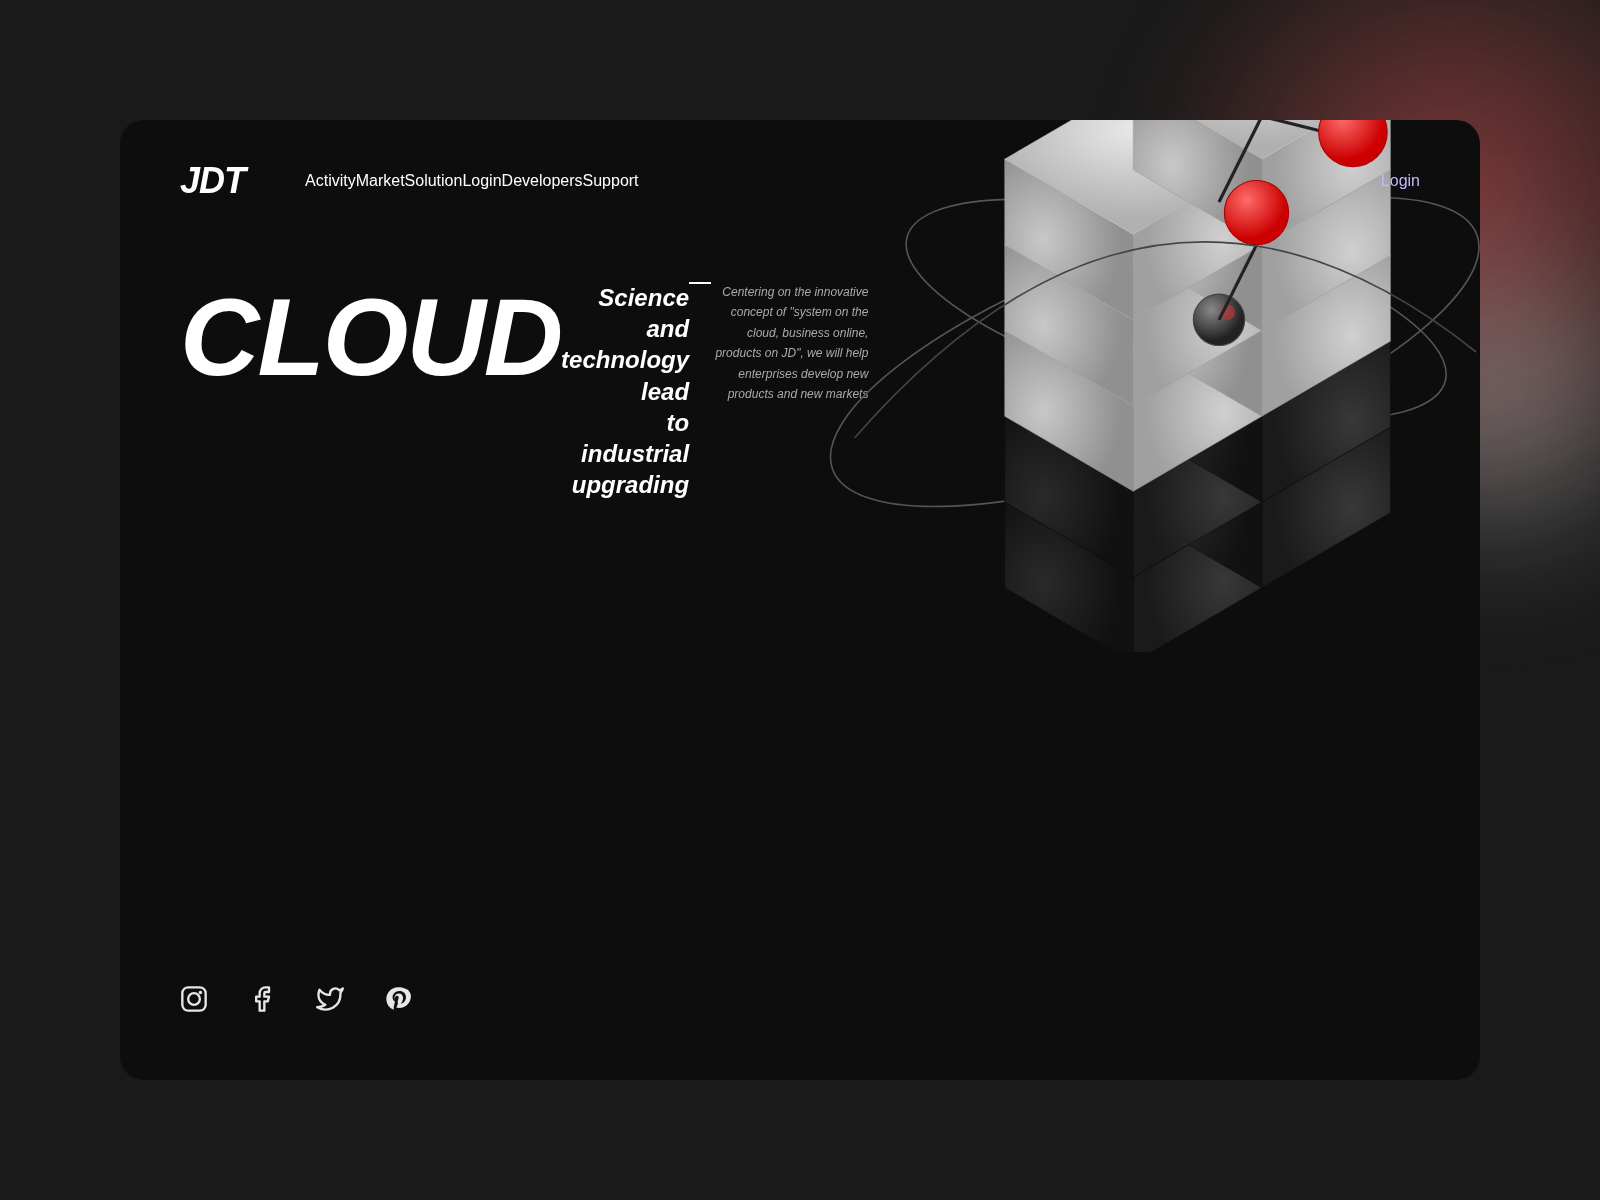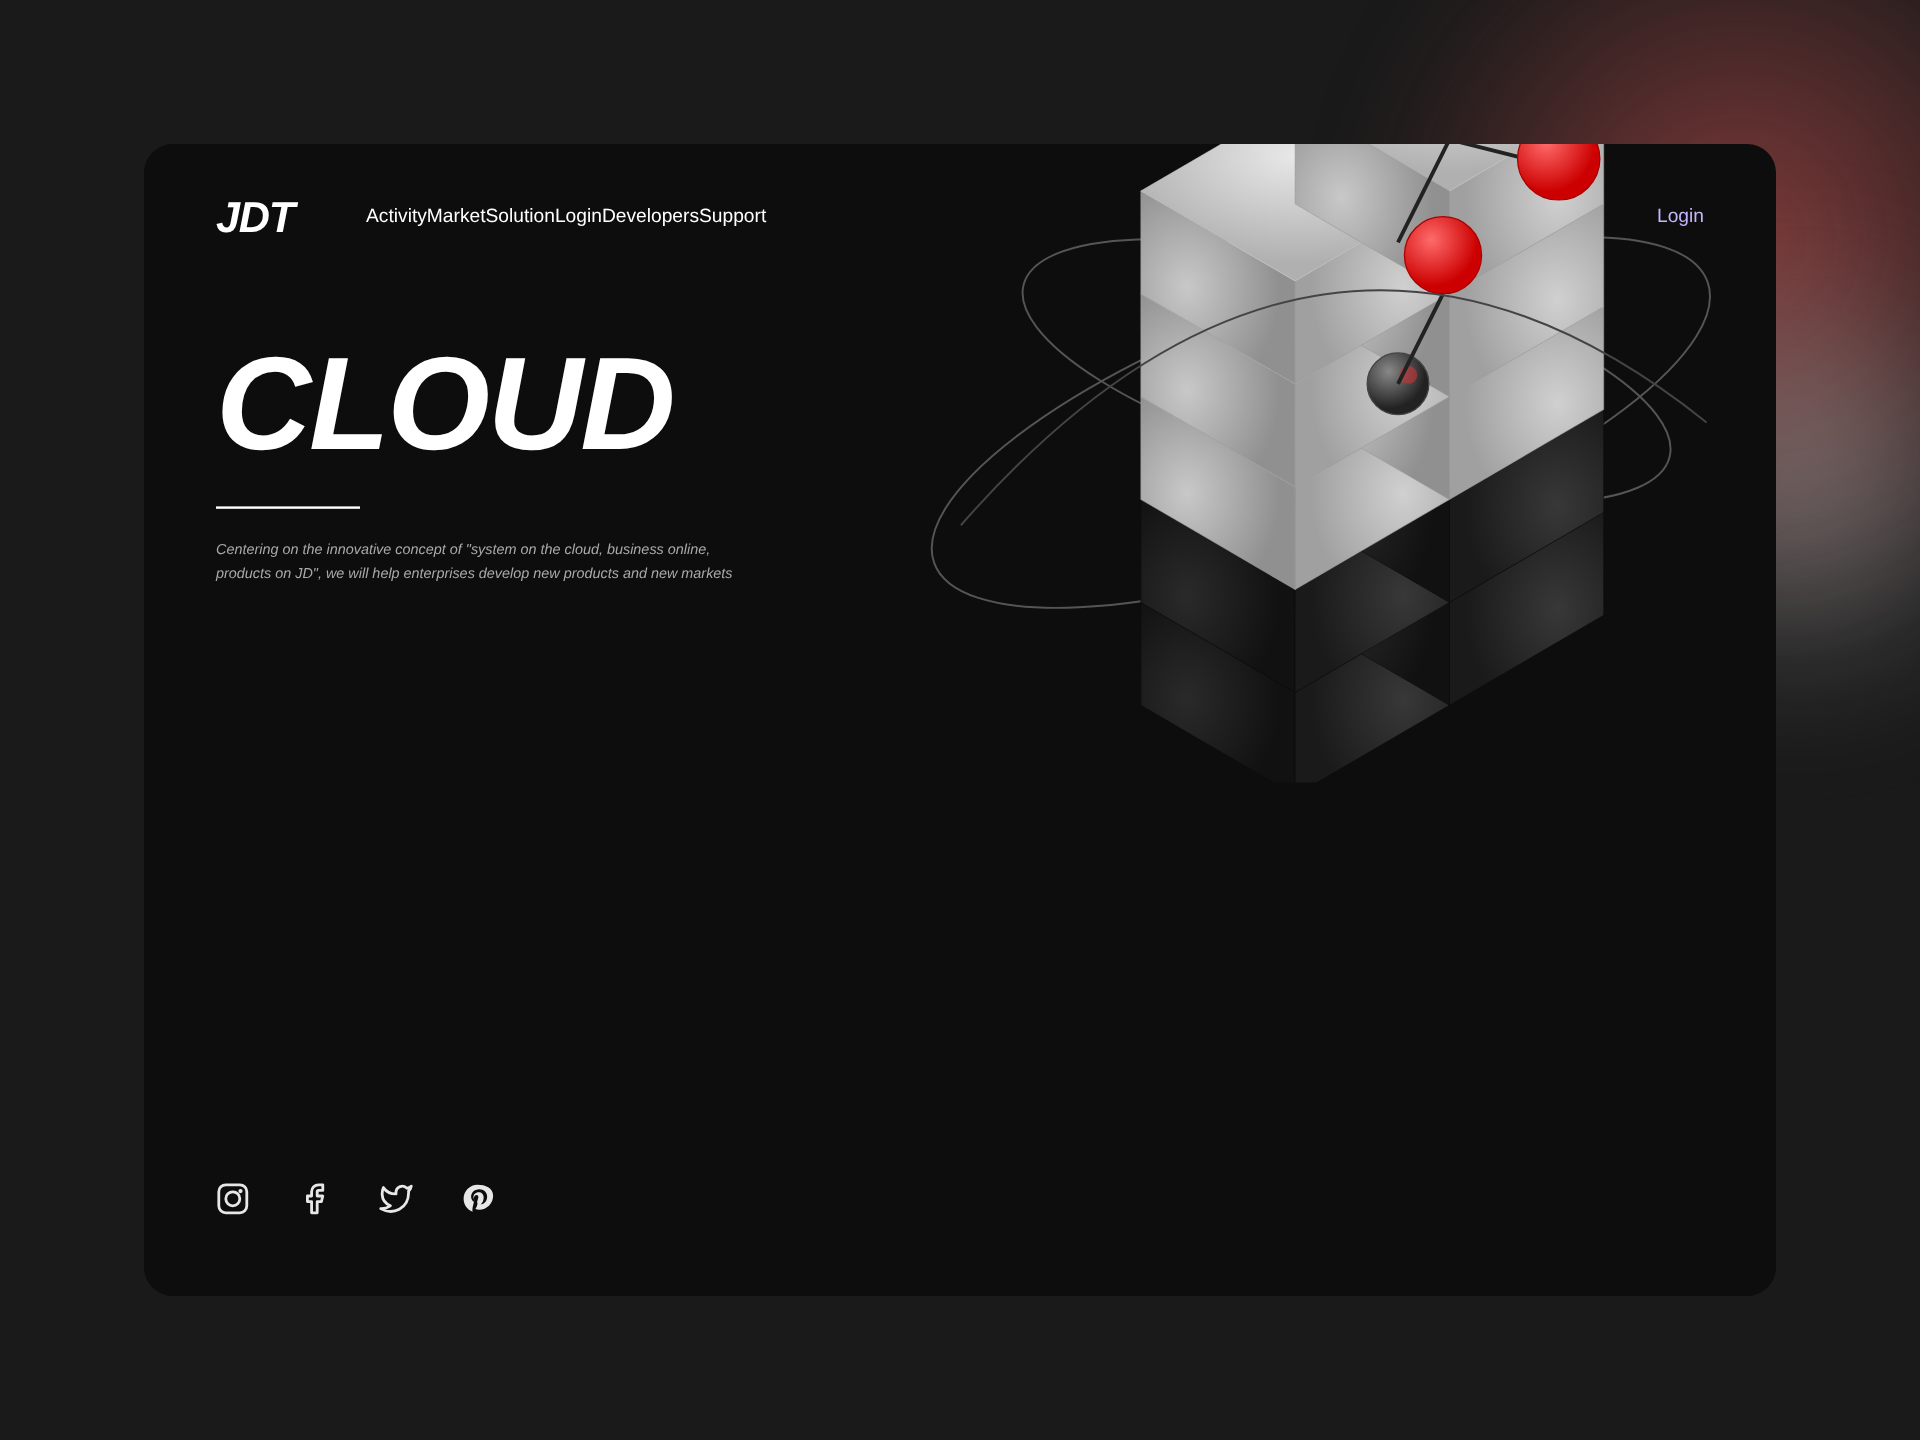--- a/index.html
+++ b/index.html
@@ -108,23 +108,24 @@
       flex: 1;
       display: flex;
       align-items: flex-start;
       padding: 30px 60px 60px 60px;
       position: relative;
     }
 
     .hero-left {
       flex: 0 0 580px;
       display: flex;
-      flex-direction: column;
+      flex-direction: row;
       justify-content: flex-start;
       padding-top: 20px;
+      text-align: right;
     }
 
     .hero-title {
       font-size: 110px;
       font-weight: 900;
       color: #ffffff;
       line-height: 1.0;
       font-style: italic;
       letter-spacing: -2px;
       margin-bottom: 30px;
@@ -218,20 +219,21 @@
       <span class="nav-login">Login</span>
     </nav>
 
     <section class="hero">
 
       <div class="hero-left">
         <h1 class="hero-title">
           <span>CLOUD</span><br>
         </h1>
 
+        <p class="hero-subtitle">Science and technology lead<br>to industrial upgrading</p>
 
         <div class="hero-divider"></div>
 
         <p class="hero-description">Centering on the innovative concept of "system on the cloud, business online, products on JD", we will help enterprises develop new products and new markets</p>
       </div>
 
       <div class="hero-right">
 
         <svg class="orbit-svg" viewBox="0 0 700 700" xmlns="http://www.w3.org/2000/svg">
           <defs>

